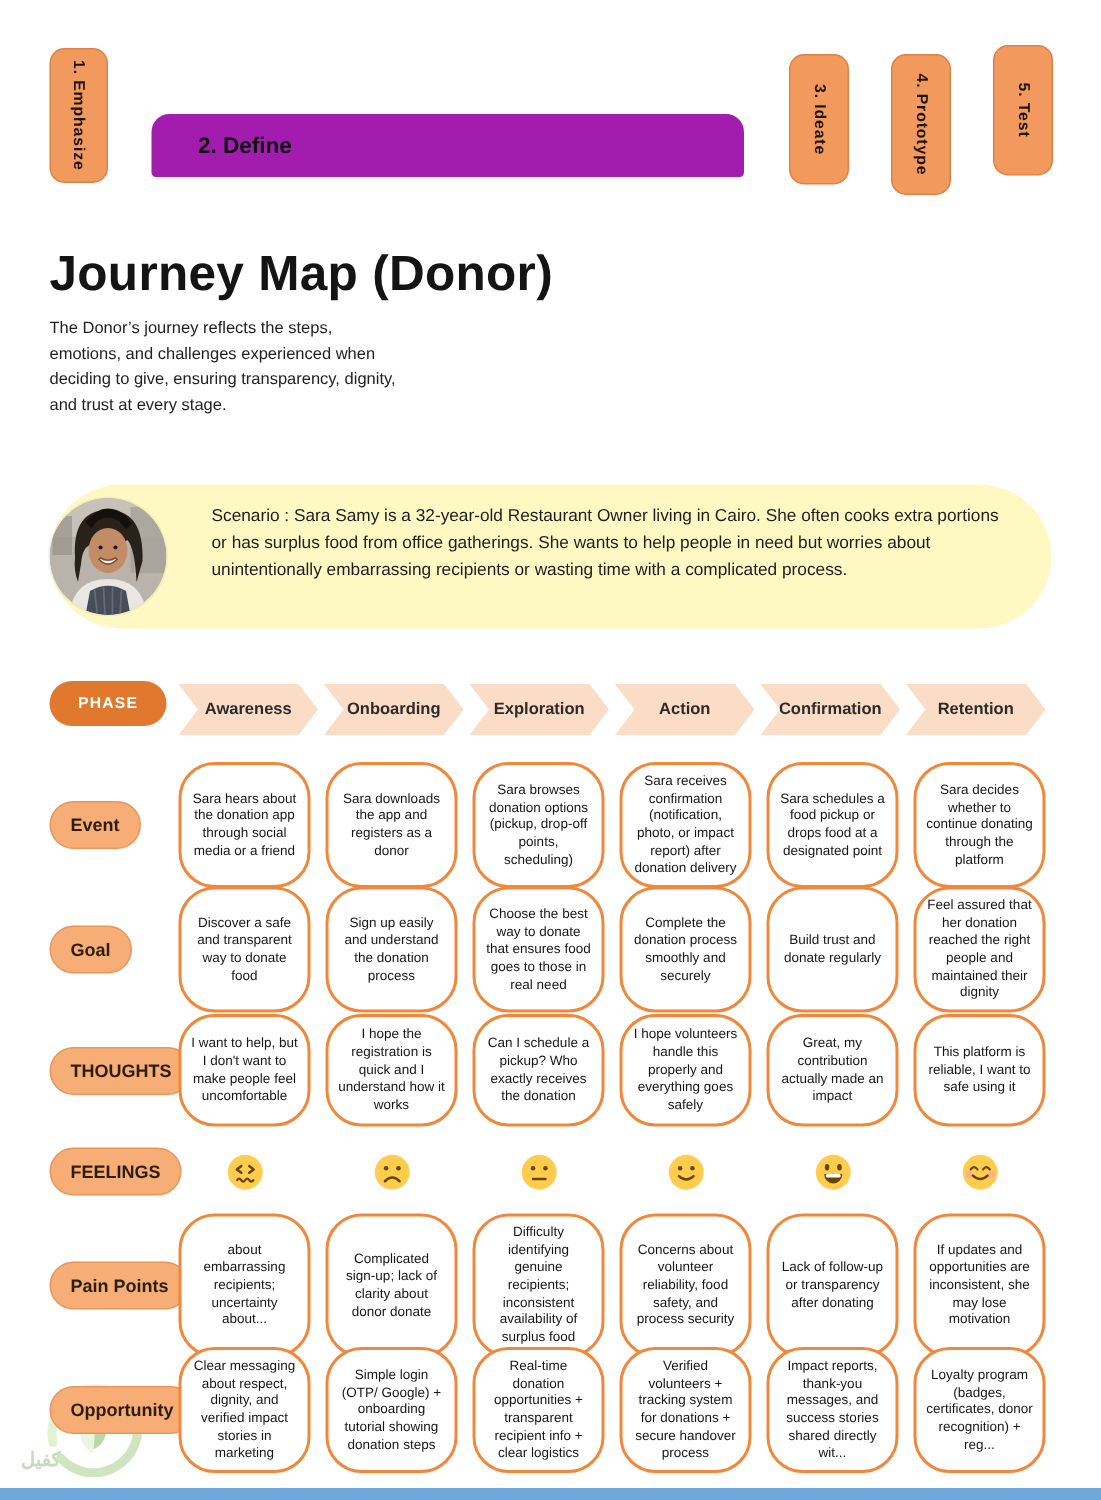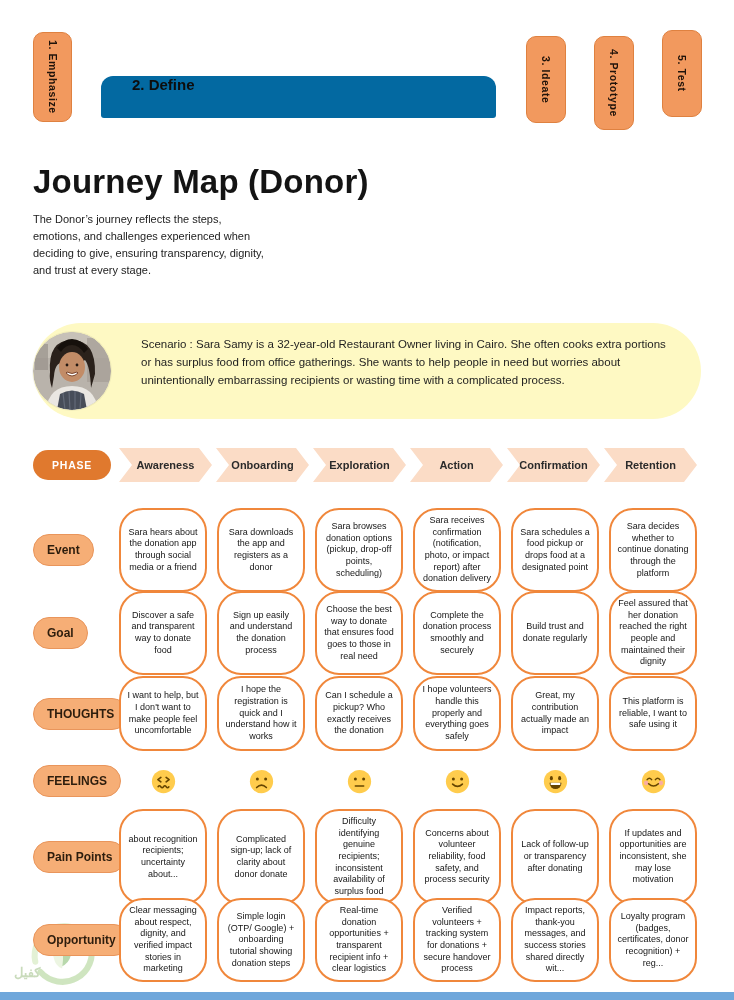--- a/index.html
+++ b/index.html
@@ -3,43 +3,43 @@
 <meta charset="utf-8">
 <style>
   html,body{margin:0;padding:0;background:#fff;}
   .page{position:relative;width:734px;height:1000px;background:#ffffff;overflow:hidden;
         font-family:"Liberation Sans",sans-serif;color:#1c1c1c;}
   
   .vtab{position:absolute;background:#F2995E;border:1.5px solid #DF8140;border-radius:10px;
         display:flex;align-items:center;justify-content:center;}
   .vtab span{writing-mode:vertical-rl;text-orientation:mixed;font-weight:700;font-size:10.5px;
         color:#20130a;letter-spacing:.6px;}
-  .define-bar{position:absolute;left:101px;top:76px;width:395px;height:42px;background:#0369a1;
-        border-radius:12px 12px 3px 3px;display:flex;align-items:flex-start;}
+  .define-bar{position:absolute;left:101px;top:76px;width:395px;height:42px;background:#a21caf;
+        border-radius:12px 12px 3px 3px;display:flex;align-items:center;}
   .define-bar span{font-weight:700;font-size:15px;color:#0d0d0d;padding-left:31px;}
   
   .hdr{position:absolute;left:33px;top:163px;width:420px;}
   .hdr h1{margin:0;font-size:33px;font-weight:700;color:#141414;letter-spacing:.2px;}
   .hdr p{margin:10px 0 0 0;width:238px;font-size:11px;line-height:1.55;color:#222;font-weight:500;}
   
   .banner{position:absolute;left:33px;top:323px;width:668px;height:96px;background:#fef9c3;
         border-radius:48px;}
   .banner .avatar{position:absolute;left:0;top:9px;width:78px;height:78px;border-radius:50%;
         overflow:hidden;box-shadow:0 0 0 1px rgba(0,0,0,.05);}
   .banner p{margin:0;position:absolute;left:108px;right:34px;top:13px;font-size:11.5px;
         line-height:1.56;font-weight:500;color:#1e1e1e;}
   
   .jgrid{position:absolute;left:33px;top:448px;width:668px;z-index:2;}
   .grow{display:grid;grid-template-columns:76px repeat(6,88px);column-gap:10px;align-items:center;}
   .pill{justify-self:start;align-self:center;display:inline-flex;align-items:center;justify-content:center;
         background:#F6AE76;border:1.5px solid #E9955B;border-radius:16px;padding:8px 13px;
         font-weight:700;font-size:12px;color:#2d1d0d;white-space:nowrap;}
   .phase-pill{justify-self:start;background:#E0792E;border-radius:15px;color:#fff;font-weight:700;
         font-size:10.5px;letter-spacing:.8px;padding:9px 19px;display:inline-flex;}
-  .arrows{grid-column:2/8;display:flex;gap:4px;height:34px;}
+  .arrows{grid-column:2/8;display:flex;gap:4px;height:34px;margin-top:8px;}
   .arrow{flex:1;background:#FBDCC6;display:flex;align-items:center;justify-content:center;
         clip-path:polygon(0 0,calc(100% - 13px) 0,100% 50%,calc(100% - 13px) 100%,0 100%,13px 50%);}
   .arrow span{font-size:11px;font-weight:600;color:#2b2b2b;}
   .cell{background:#fff;border:2px solid #F0873B;border-radius:24px;height:100%;box-sizing:border-box;
         display:flex;align-items:center;justify-content:center;text-align:center;padding:5px 6px;}
   .cell span{font-size:9px;line-height:1.3;font-weight:500;color:#161616;}
   .r-phase{height:34px;margin-bottom:26px;}
   .r-event{height:74px;margin-bottom:9px;}
   .r-goal{height:74px;margin-bottom:11px;}
   .r-thoughts{height:75px;margin-bottom:13px;}
@@ -253,21 +253,21 @@
           <circle cx="8.2" cy="20" r="3" fill="#F8A9AE" opacity=".9"></circle>
             <circle cx="27.8" cy="20" r="3" fill="#F8A9AE" opacity=".9"></circle>
           <path d="M11.5 21 q6.5 6 13 0" stroke="#664500" stroke-width="2.2" fill="none" stroke-linecap="round"></path>
         </svg>
       </div>
     </div>
 
     <div class="grow r-pain">
       <div class="pill">Pain Points</div>
       <div class="cell">
-          <span>about recognition recipients; uncertainty about...</span>
+          <span>about embarrassing recipients; uncertainty about...</span>
         </div>
       <div class="cell">
           <span>Complicated sign-up; lack of clarity about donor donate</span>
         </div>
       <div class="cell">
           <span>Difficulty identifying genuine recipients; inconsistent availability of surplus food</span>
         </div>
       <div class="cell">
           <span>Concerns about volunteer reliability, food safety, and process security</span>
         </div>

